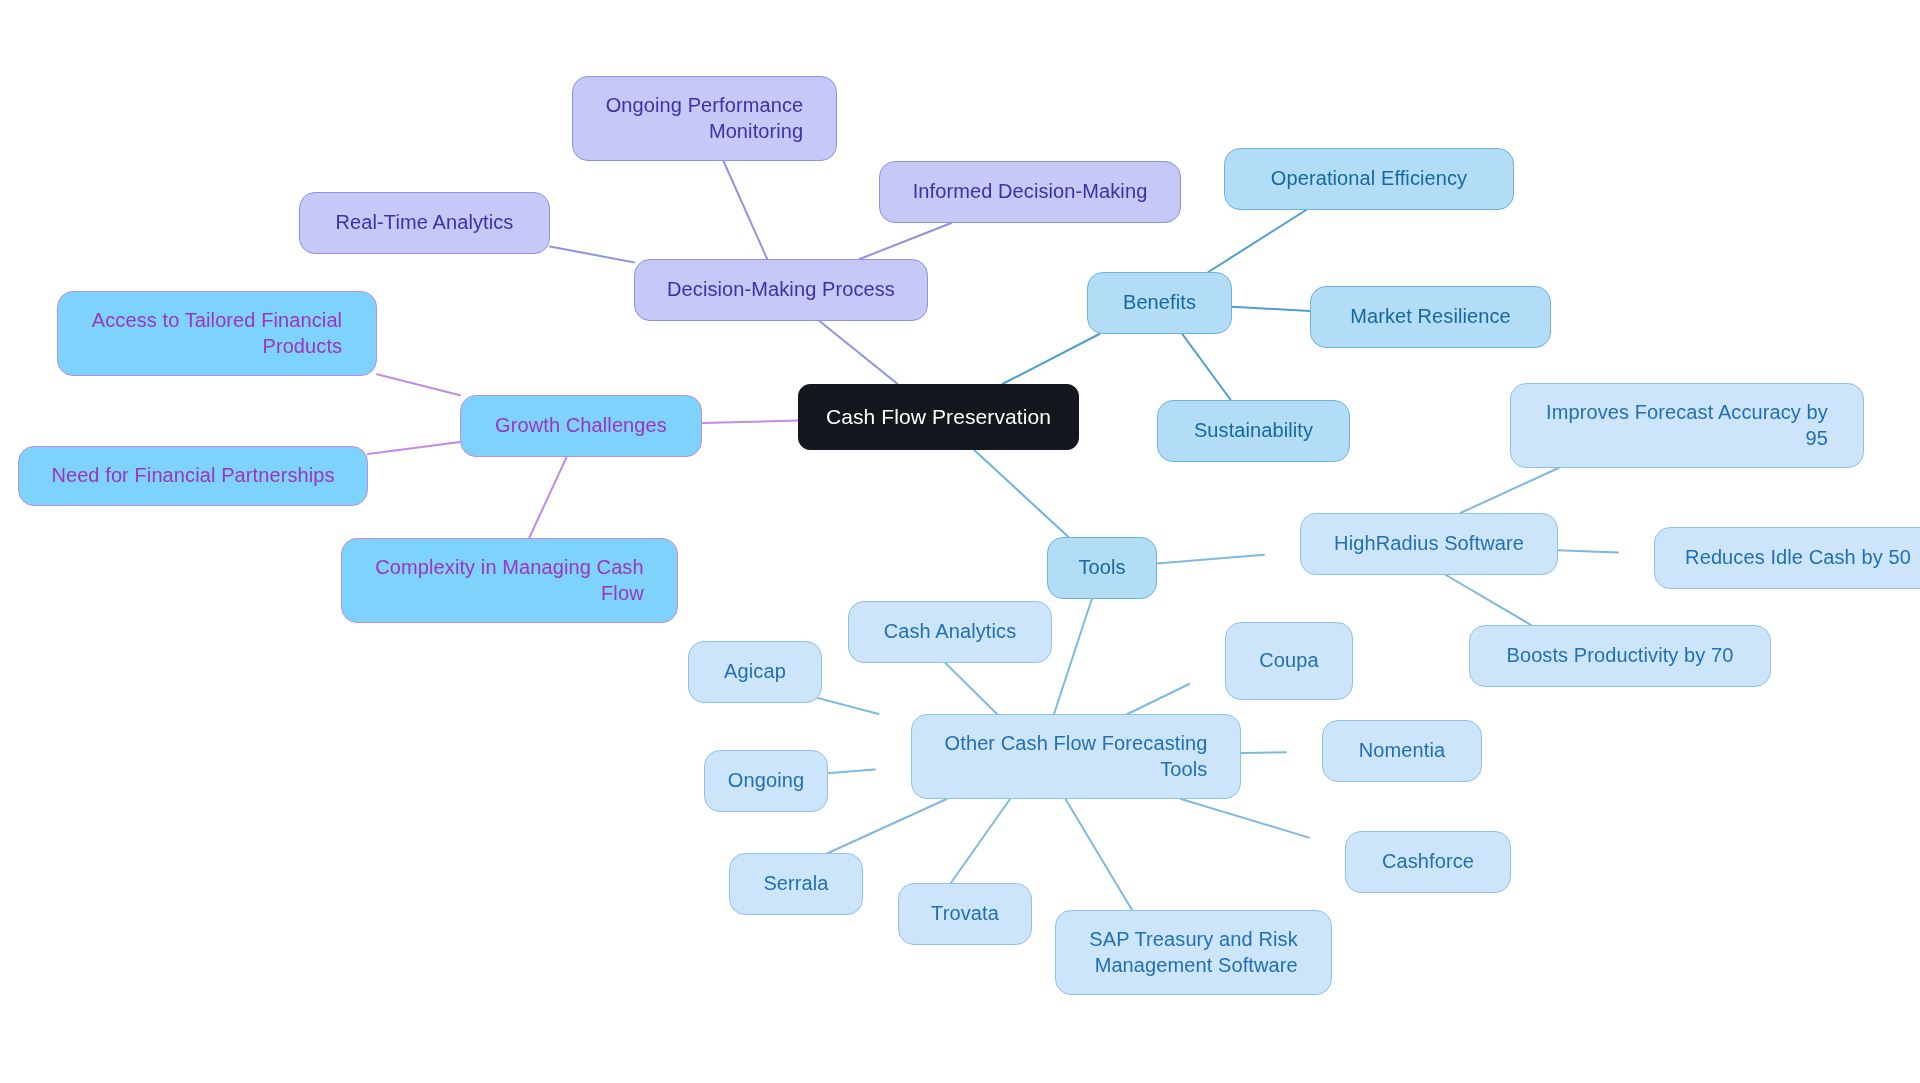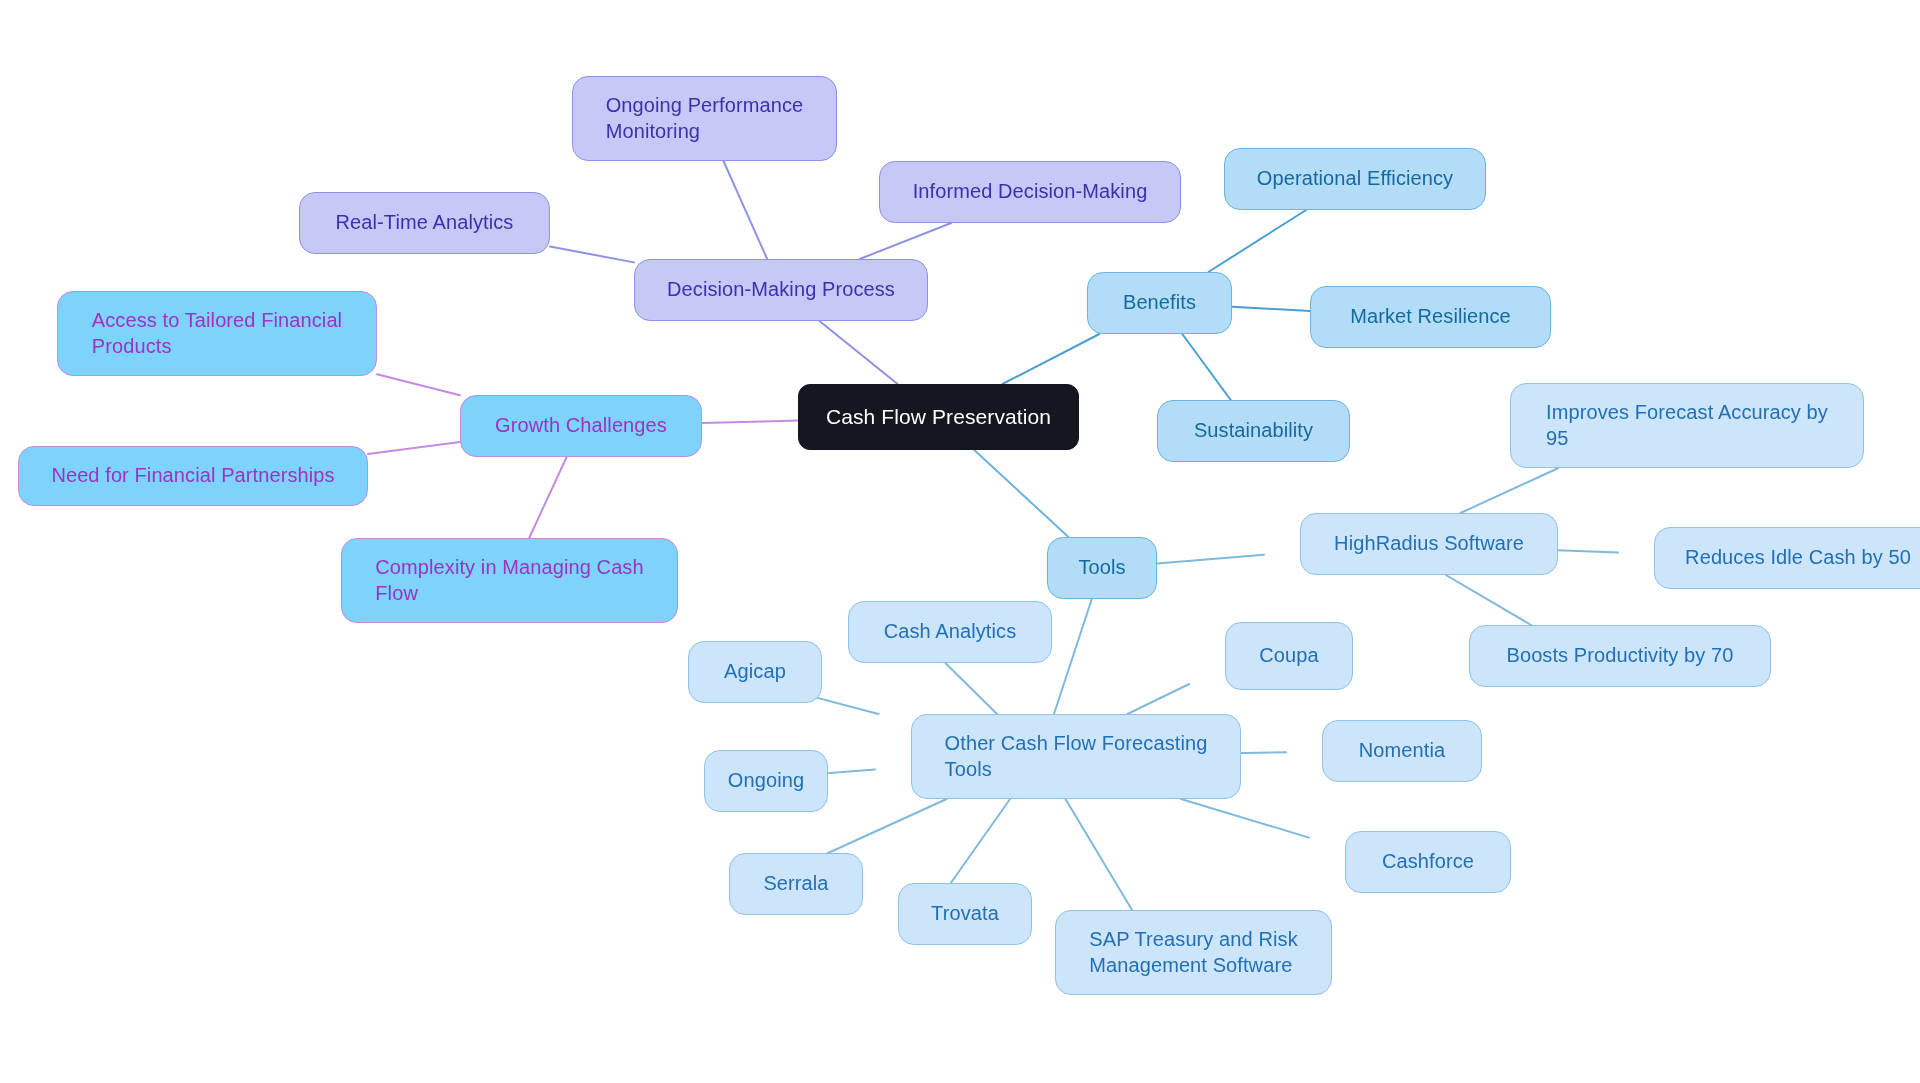--- a/index.html
+++ b/index.html
@@ -21,21 +21,21 @@
     width: 1920px;
     height: 1083px;
     pointer-events: none;
   }
   .node {
     position: absolute;
     box-sizing: border-box;
     display: flex;
     align-items: center;
     justify-content: center;
-    text-align: left;
+    text-align: right;
     border-radius: 16px;
     border-style: solid;
     border-width: 1.5px;
     line-height: 1.28;
     padding: 6px 6px;
     white-space: pre-line;
     letter-spacing: 0.1px;
   }
   .node-root {
     background: #14171f;
@@ -110,35 +110,35 @@
 Monitoring</div>
       <div class="node node-purple" style="left: 299px; top: 192px; width: 251px; height: 62px;">Real-Time Analytics</div>
       <div class="node node-purple" style="left: 879px; top: 161px; width: 302px; height: 62px;">Informed Decision-Making</div>
       <div class="node node-violet" style="left: 460px; top: 395px; width: 242px; height: 62px;">Growth Challenges</div>
       <div class="node node-violet" style="left: 57px; top: 291px; width: 320px; height: 85px;">Access to Tailored Financial
 Products</div>
       <div class="node node-violet" style="left: 18px; top: 446px; width: 350px; height: 60px;">Need for Financial Partnerships</div>
       <div class="node node-violet" style="left: 341px; top: 538px; width: 337px; height: 85px;">Complexity in Managing Cash
 Flow</div>
       <div class="node node-blue" style="left: 1087px; top: 272px; width: 145px; height: 62px;">Benefits</div>
-      <div class="node node-blue" style="left: 1224px; top: 148px; width: 262px; height: 62px;">Operational Efficiency</div>
+      <div class="node node-blue" style="left: 1224px; top: 148px; width: 290px; height: 62px;">Operational Efficiency</div>
       <div class="node node-blue" style="left: 1310px; top: 286px; width: 241px; height: 62px;">Market Resilience</div>
       <div class="node node-blue" style="left: 1157px; top: 400px; width: 193px; height: 62px;">Sustainability</div>
       <div class="node node-blue" style="left: 1047px; top: 537px; width: 110px; height: 62px;">Tools</div>
       <div class="node node-lightblue" style="left: 1264px; top: 513px; width: 258px; height: 62px;">HighRadius Software</div>
       <div class="node node-lightblue" style="left: 1474px; top: 383px; width: 354px; height: 85px;">Improves Forecast Accuracy by
 95</div>
       <div class="node node-lightblue" style="left: 1618px; top: 527px; width: 288px; height: 62px;">Reduces Idle Cash by 50</div>
       <div class="node node-lightblue" style="left: 1433px; top: 625px; width: 302px; height: 62px;">Boosts Productivity by 70</div>
       <div class="node node-lightblue" style="left: 875px; top: 714px; width: 330px; height: 85px;">Other Cash Flow Forecasting
 Tools</div>
       <div class="node node-lightblue" style="left: 812px; top: 601px; width: 204px; height: 62px;">Cash Analytics</div>
       <div class="node node-lightblue" style="left: 652px; top: 641px; width: 134px; height: 62px;">Agicap</div>
       <div class="node node-lightblue" style="left: 668px; top: 750px; width: 124px; height: 62px;">Ongoing</div>
       <div class="node node-lightblue" style="left: 693px; top: 853px; width: 134px; height: 62px;">Serrala</div>
       <div class="node node-lightblue" style="left: 862px; top: 883px; width: 134px; height: 62px;">Trovata</div>
       <div class="node node-lightblue" style="left: 1019px; top: 910px; width: 277px; height: 85px;">SAP Treasury and Risk
 Management Software</div>
-      <div class="node node-lightblue" style="left: 1189px; top: 622px; width: 128px; height: 68px;">Coupa</div>
+      <div class="node node-lightblue" style="left: 1189px; top: 622px; width: 128px; height: 78px;">Coupa</div>
       <div class="node node-lightblue" style="left: 1286px; top: 720px; width: 160px; height: 62px;">Nomentia</div>
       <div class="node node-lightblue" style="left: 1309px; top: 831px; width: 166px; height: 62px;">Cashforce</div>
     </div>
 </div>
 
 </body></html>

